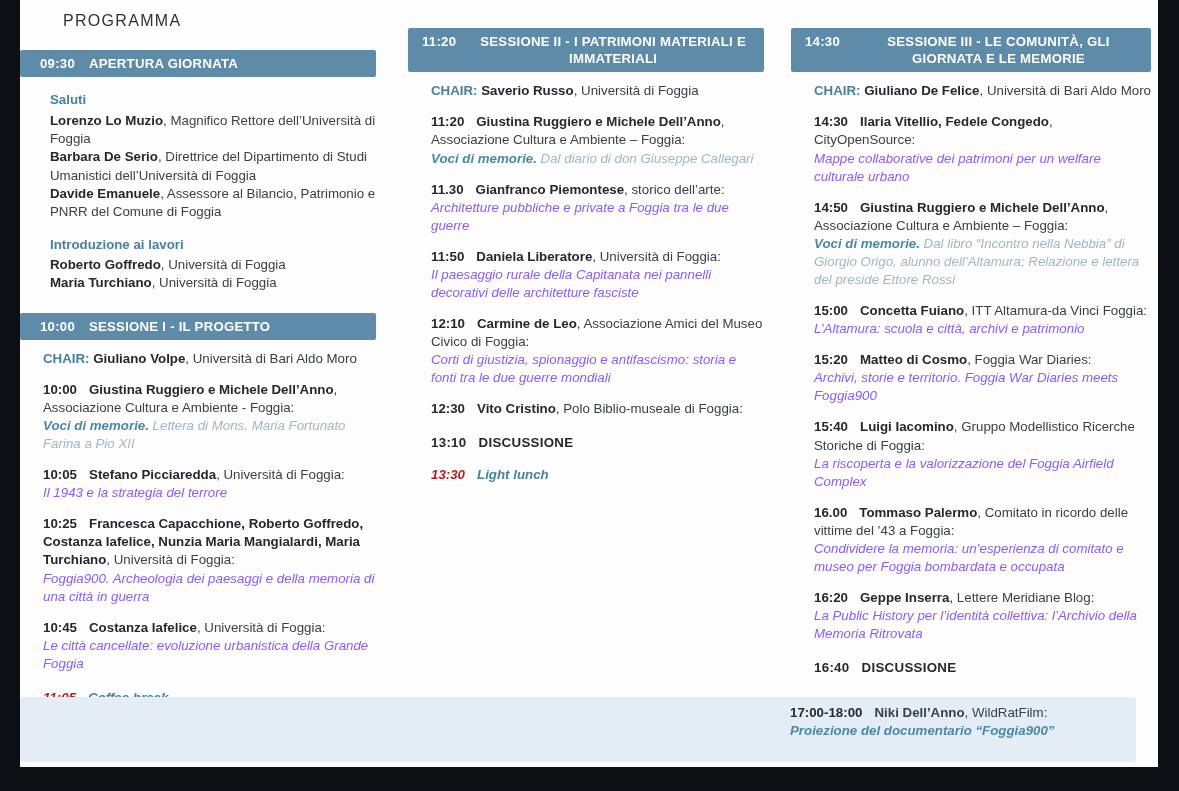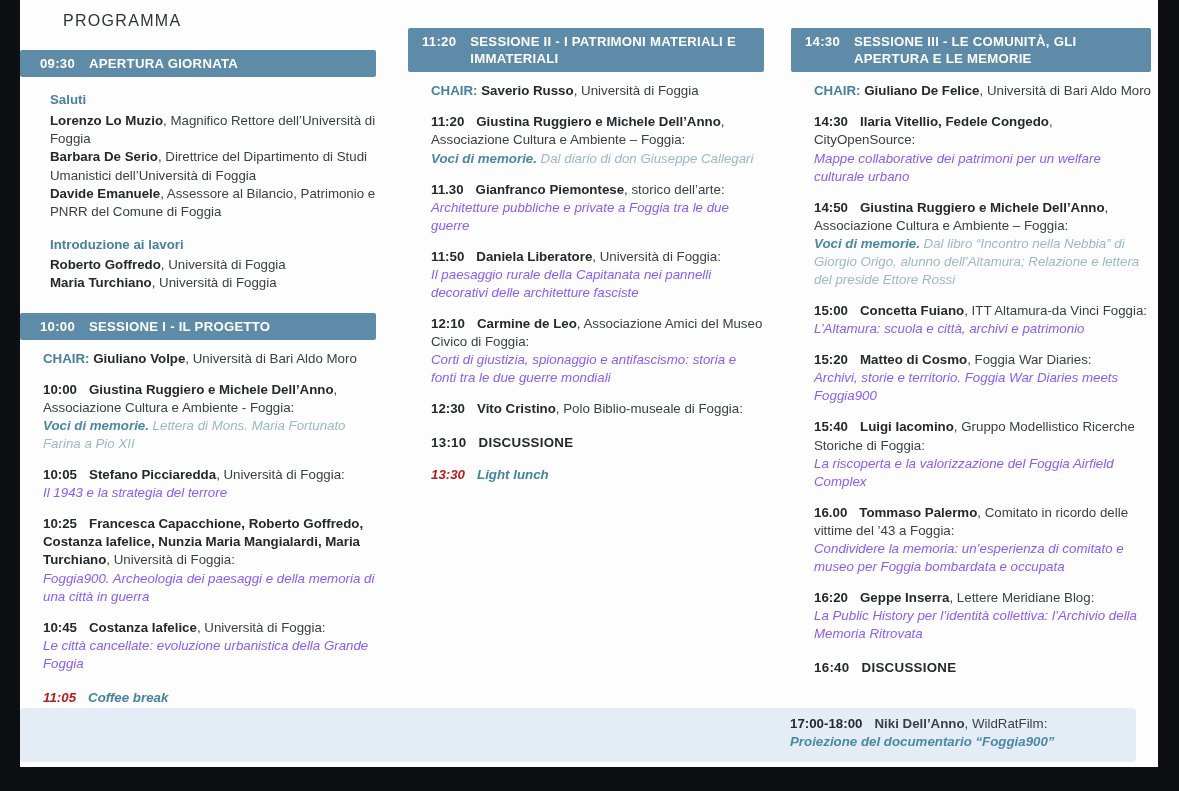--- a/index.html
+++ b/index.html
@@ -24,21 +24,21 @@
   }
   .bar{
     background:#5e8ba8;color:#ffffff;font-weight:bold;font-size:13.2px;
     display:flex;align-items:flex-start;
     padding:5px 8px 5px 20px;border-radius:2px;margin-top:20px;
     letter-spacing:.25px;line-height:1.3;
   }
   .col2 .bar,.col3 .bar{margin-top:28px;padding-left:14px}
   .bar-time{margin-right:14px;white-space:nowrap}
   .bar-title{flex:1}
-  .bar-title.center{}
+  .bar-title.center{text-align:center}
 
   .chair{margin:10px 0 0;padding-left:23px;font-size:13.3px;color:#3c4046;line-height:1.36}
   .chair-label{color:#4881a0;font-weight:bold}
   .chair strong,.entry strong,.person strong{color:#26282e}
 
   .group{padding-left:30px;margin-top:14px;font-size:13.3px;color:#3c4046;line-height:1.38}
   .group-heading{color:#4881a0;font-weight:bold;margin:0 0 2px}
   .person{margin:0}
 
   .entry{padding-left:23px;margin-top:13px;font-size:13.3px;line-height:1.36;color:#3c4046}
@@ -47,21 +47,21 @@
   .entry-title{font-style:italic;color:#3f444a}
   .seg-i{font-style:italic;color:#8b5cf6}
   .seg-tbi{font-style:italic;font-weight:bold;color:#4a89a6}
   .seg-lbi{font-style:italic;color:#9db8c8}
 
   .break{padding-left:23px;margin-top:17px;font-size:13.3px;font-style:italic;font-weight:bold;color:#44829f}
   .break .time{color:#b91c1c;}
   .disc{padding-left:23px;margin-top:17px;font-size:13.3px;font-weight:bold;color:#26282e;letter-spacing:.3px}
 
   .footer-band{
-    position:absolute;left:0;right:22px;bottom:5px;height:54px;
+    position:absolute;left:0;right:22px;bottom:5px;height:65px;
     background:#e4edf5;border-radius:4px;
   }
   .highlight-entry{
     position:absolute;left:770px;top:7px;font-size:13.3px;line-height:1.36;color:#3c4046;
   }
   .highlight-entry p{margin:0}
   .footer-title{font-weight:bold;font-style:italic;color:#4a89a6}
 </style>
 </head>
 <body>
@@ -132,21 +132,21 @@
         </div>
         <div class="entry">
           <p class="entry-head"><span class="time">12:30</span><strong>Vito Cristino</strong><span>, Polo Biblio-museale di Foggia:</span></p>
         </div>
         <p class="disc"><span class="time">13:10</span><span>DISCUSSIONE</span></p>
         <p class="break"><span class="time">13:30</span><span>Light lunch</span></p>
       </div>
     <div class="col col3">
         <div class="bar">
           <span class="bar-time">14:30</span>
-          <span class="bar-title center">SESSIONE III - LE COMUNITÀ, GLI APERTURA E LE MEMORIE</span>
+          <span class="bar-title center">SESSIONE III - LE COMUNITÀ, GLI GIORNATA E LE MEMORIE</span>
         </div>
         <p class="chair"><span class="chair-label">CHAIR:</span> <strong>Giuliano De Felice</strong><span>, Università di Bari Aldo Moro</span></p>
         <div class="entry">
           <p class="entry-head"><span class="time">14:30</span><strong>Ilaria Vitellio, Fedele Congedo</strong><span>, CityOpenSource:</span></p>
           <p class="entry-title"><span class="seg-i">Mappe collaborative dei patrimoni per un welfare culturale urbano</span></p>
         </div>
         <div class="entry">
           <p class="entry-head"><span class="time">14:50</span><strong>Giustina Ruggiero e Michele Dell’Anno</strong><span>, Associazione Cultura e Ambiente – Foggia:</span></p>
           <p class="entry-title"><span class="seg-tbi">Voci di memorie.</span><span class="seg-lbi"> Dal libro “Incontro nella Nebbia” di Giorgio Origo, alunno dell’Altamura; Relazione e lettera del preside Ettore Rossi</span></p>
         </div>

